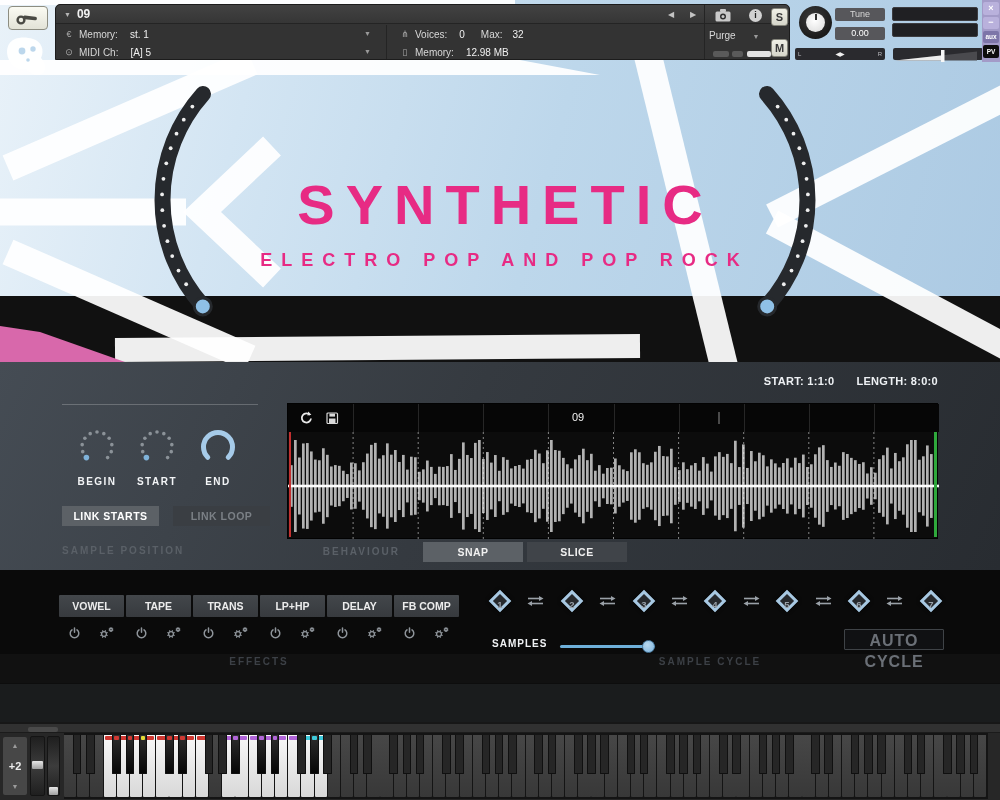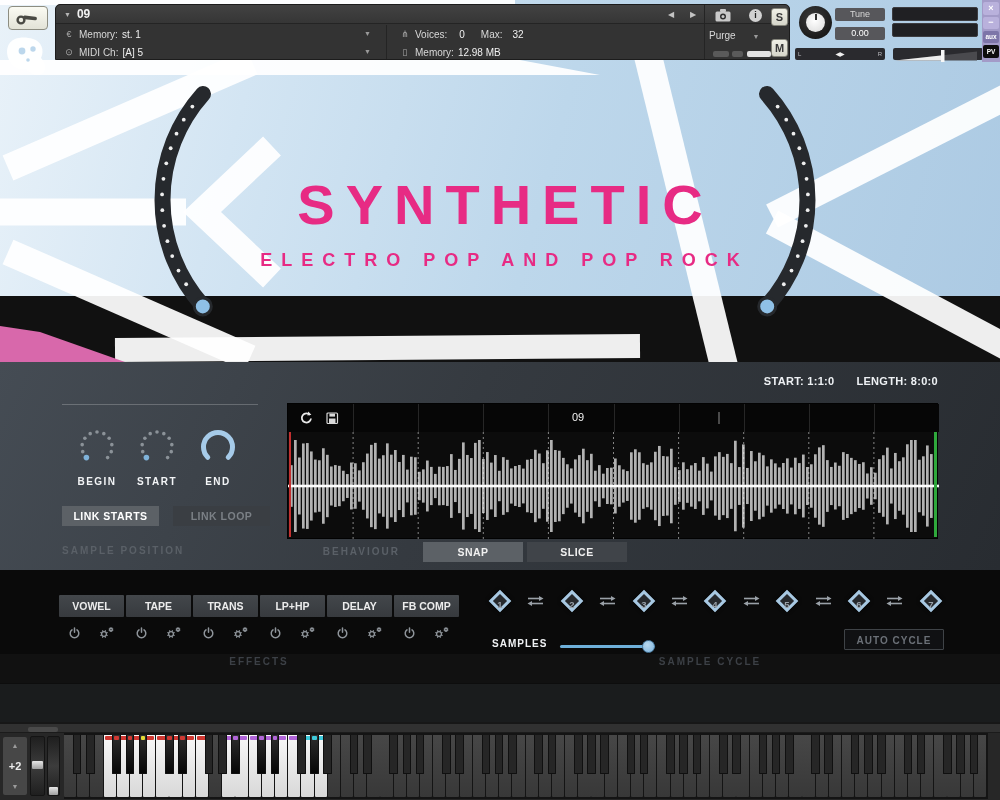--- a/index.html
+++ b/index.html
@@ -27,21 +27,21 @@
     border:1px solid #1c1c1c;border-radius:5px 5px 0 0;color:#d8d8d8;font-size:10px;}
   .hdr .row1{position:absolute;left:0;top:0;right:0;height:19px;
     background:linear-gradient(#424242,#363636);border-bottom:1px solid #242424;
     border-radius:5px 5px 0 0;display:flex;align-items:center;}
   .hdr .caret{color:#b5b5b5;font-size:7px;margin:0 6px 0 8px;}
   .hdr .title{font-size:12px;font-weight:bold;color:#f2f2f2;}
   .navbtn{position:absolute;top:4px;width:14px;height:12px;color:#c3c3c3;font-size:8px;
     text-align:center;line-height:12px;}
   .hrow{position:absolute;left:0;width:648px;height:18px;display:flex;align-items:center;}
   .hicon{color:#a9a9a9;margin:0 5px 0 8px;font-size:9px;width:10px;text-align:center;}
-  .hval{color:#f0f0f0;margin-left:4px;}
+  .hval{color:#f0f0f0;margin-left:12px;}
   .hdd{position:absolute;left:308px;color:#9a9a9a;font-size:7px;}
   .vsep{position:absolute;top:20px;bottom:0;width:1px;background:#242424;}
   .rblock{position:absolute;left:648px;top:0;bottom:0;right:0;border-left:1px solid #242424;}
   .purge{position:absolute;left:4px;top:25px;color:#d8d8d8;}
   .meter-dash{position:absolute;height:6px;border-radius:2px;top:46px;background:#5a5a5a;}
   .infoc{position:absolute;left:44px;top:4px;width:13px;height:13px;border-radius:50%;
     background:#d2d2d2;color:#222;font-size:9px;font-weight:bold;text-align:center;line-height:13px;}
 
   .smbtn{position:absolute;width:17px;height:18px;background:linear-gradient(#f0f0e6,#d6d6ca);
     border:1px solid #85857b;border-radius:3px;color:#3a3a3a;font-size:11px;font-weight:bold;
@@ -108,21 +108,21 @@
     transform:rotate(45deg);position:relative;box-shadow:0 0 4px rgba(0,0,0,.8);}
   .diamond span{position:absolute;left:0;top:0;width:16px;height:16px;transform:rotate(-45deg);
     color:#9aa2aa;font-size:9.5px;font-weight:bold;text-align:center;line-height:16px;}
   .samples-label{position:absolute;left:492px;top:68px;color:#f0f2f4;font-size:10px;
     font-weight:bold;letter-spacing:1px;}
   .samp-slider{position:absolute;left:560px;top:70px;width:95px;height:13px;}
   .samp-track{position:absolute;left:0;top:5px;width:95px;height:3px;border-radius:2px;background:#6fb0da;}
   .samp-handle{position:absolute;right:0;top:0;width:13px;height:13px;border-radius:50%;
     background:radial-gradient(circle at 40% 35%,#b8d9f0,#7cb3dc);border:1px solid #4a7ba0;}
   .autocycle{position:absolute;left:844px;top:59px;width:100px;height:21px;background:#101113;
-    border:1px solid #3f4347;border-radius:1px;color:#6b7077;font-size:10px;font-weight:bold;
+    border:1px solid #3f4347;border-radius:1px;color:#6b7077;font-size:16px;font-weight:bold;
     letter-spacing:1px;text-align:center;line-height:21px;}
   .darklab{color:#3c4046;font-size:10px;font-weight:bold;letter-spacing:2px;position:absolute;}
 
   
   .sec-band{position:absolute;left:0;top:683px;width:1000px;height:39px;background:#1a1c1d;
     border-top:1px solid #0d0d0d;}
   .keyboard{position:absolute;left:0;top:722px;width:1000px;height:78px;background:#272727;}
   .kb-strip{position:absolute;left:0;top:0;width:1000px;height:11px;background:#313131;
     border-top:2px solid #171717;border-bottom:1px solid #1b1b1b;}
   .kb-scroll{position:absolute;left:28px;top:3px;width:30px;height:5px;background:#4a4a4a;border-radius:2px;}

